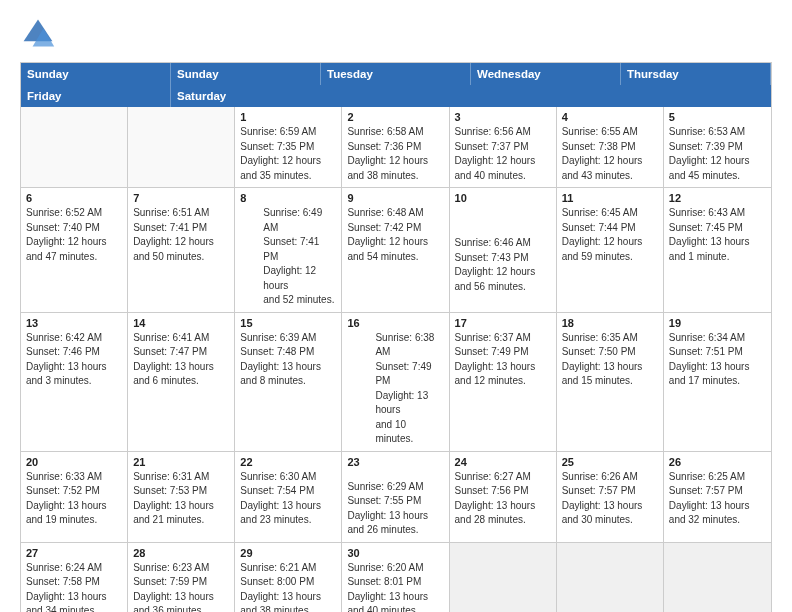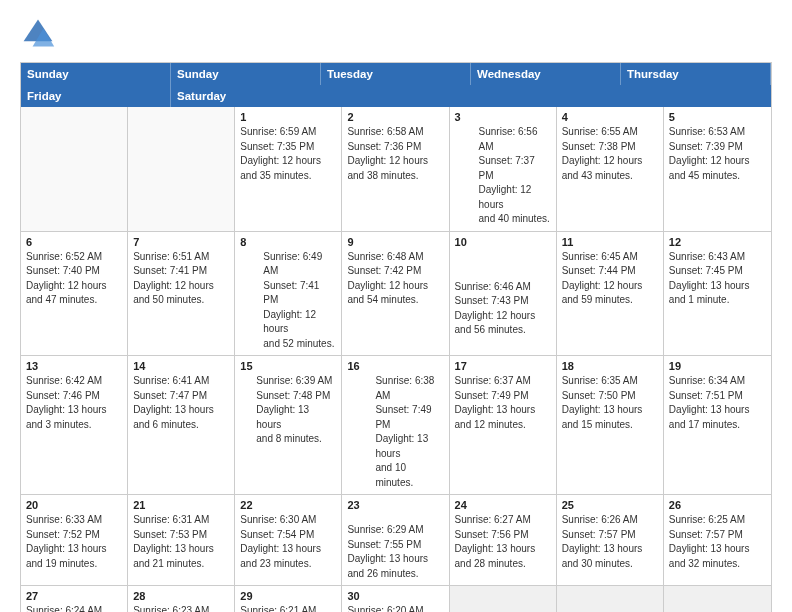--- a/index.html
+++ b/index.html
@@ -156,21 +156,21 @@
           </div>
           <div class="cal-cell">
             <span class="day-num">2</span>
             <div class="cell-info" style="white-space: pre-line;">Sunrise: 6:58 AM
 Sunset: 7:36 PM
 Daylight: 12 hours
 and 38 minutes.</div>
           </div>
           <div class="cal-cell">
             <span class="day-num">3</span>
-            <div class="cell-info" style="white-space: pre-line; margin-left: 24px;">Sunrise: 6:56 AM
+            <div class="cell-info" style="white-space: pre-line;">Sunrise: 6:56 AM
 Sunset: 7:37 PM
 Daylight: 12 hours
 and 40 minutes.</div>
           </div>
           <div class="cal-cell">
             <span class="day-num">4</span>
             <div class="cell-info" style="white-space: pre-line;">Sunrise: 6:55 AM
 Sunset: 7:38 PM
 Daylight: 12 hours
 and 43 minutes.</div>
@@ -244,21 +244,21 @@
           </div>
           <div class="cal-cell">
             <span class="day-num">14</span>
             <div class="cell-info" style="white-space: pre-line;">Sunrise: 6:41 AM
 Sunset: 7:47 PM
 Daylight: 13 hours
 and 6 minutes.</div>
           </div>
           <div class="cal-cell">
             <span class="day-num">15</span>
-            <div class="cell-info" style="white-space: pre-line; margin-left: 16px;">Sunrise: 6:39 AM
+            <div class="cell-info" style="white-space: pre-line;">Sunrise: 6:39 AM
 Sunset: 7:48 PM
 Daylight: 13 hours
 and 8 minutes.</div>
           </div>
           <div class="cal-cell">
             <span class="day-num">16</span>
             <div class="cell-info" style="white-space: pre-line; margin-left: 28px;">Sunrise: 6:38 AM
 Sunset: 7:49 PM
 Daylight: 13 hours
 and 10 minutes.</div>

